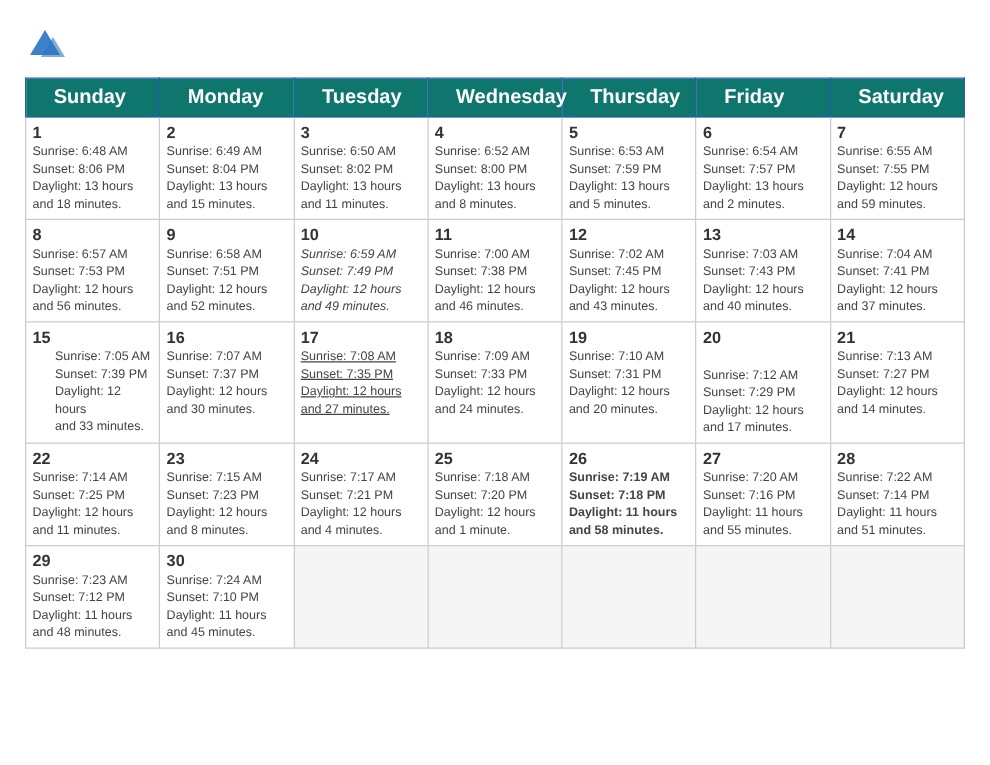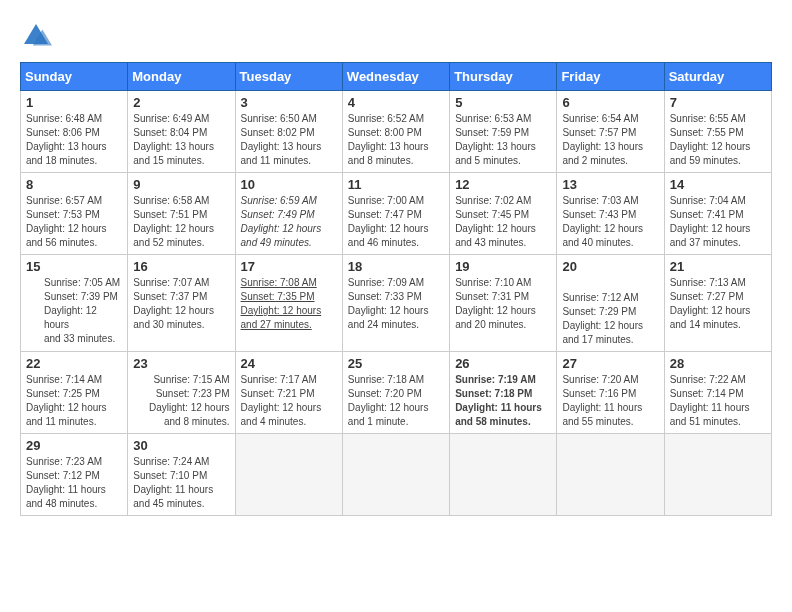--- a/index.html
+++ b/index.html
@@ -46,25 +46,25 @@
       font-size: 14px;
       color: #555;
       margin-top: 2px;
     }
     table {
       width: 100%;
       border-collapse: collapse;
       table-layout: fixed;
     }
     th {
-      background-color: #3b82f6;
+      background-color: #0f766e;
       color: #fff;
-      font-size: 13px;
+      font-size: 16px;
       font-weight: bold;
-      padding: 6px 4px;
+      padding: 6px 22px;
       text-align: left;
       border: 1px solid #2060a8;
     }
     td {
       border: 1px solid #ccc;
       vertical-align: top;
       padding: 4px 5px;
       font-size: 10.5px;
       color: #333;
       height: 80px;
@@ -188,21 +188,21 @@
         <td>
           <span class="day-num">10</span>
           <div class="day-info" style="white-space: pre-line; font-style: italic;">Sunrise: 6:59 AM
 Sunset: 7:49 PM
 Daylight: 12 hours
 and 49 minutes.</div>
         </td>
         <td>
           <span class="day-num">11</span>
           <div class="day-info" style="white-space: pre-line;">Sunrise: 7:00 AM
-Sunset: 7:47 PM
+Sunset: 7:38 PM
 Daylight: 12 hours
 and 46 minutes.</div>
         </td>
         <td>
           <span class="day-num">12</span>
           <div class="day-info" style="white-space: pre-line;">Sunrise: 7:02 AM
 Sunset: 7:45 PM
 Daylight: 12 hours
 and 43 minutes.</div>
         </td>
@@ -275,21 +275,21 @@
       <tr>
         <td>
           <span class="day-num">22</span>
           <div class="day-info" style="white-space: pre-line;">Sunrise: 7:14 AM
 Sunset: 7:25 PM
 Daylight: 12 hours
 and 11 minutes.</div>
         </td>
         <td>
           <span class="day-num">23</span>
-          <div class="day-info" style="white-space: pre-line; text-align: right;">Sunrise: 7:15 AM
+          <div class="day-info" style="white-space: pre-line;">Sunrise: 7:15 AM
 Sunset: 7:23 PM
 Daylight: 12 hours
 and 8 minutes.</div>
         </td>
         <td>
           <span class="day-num">24</span>
           <div class="day-info" style="white-space: pre-line;">Sunrise: 7:17 AM
 Sunset: 7:21 PM
 Daylight: 12 hours
 and 4 minutes.</div>

